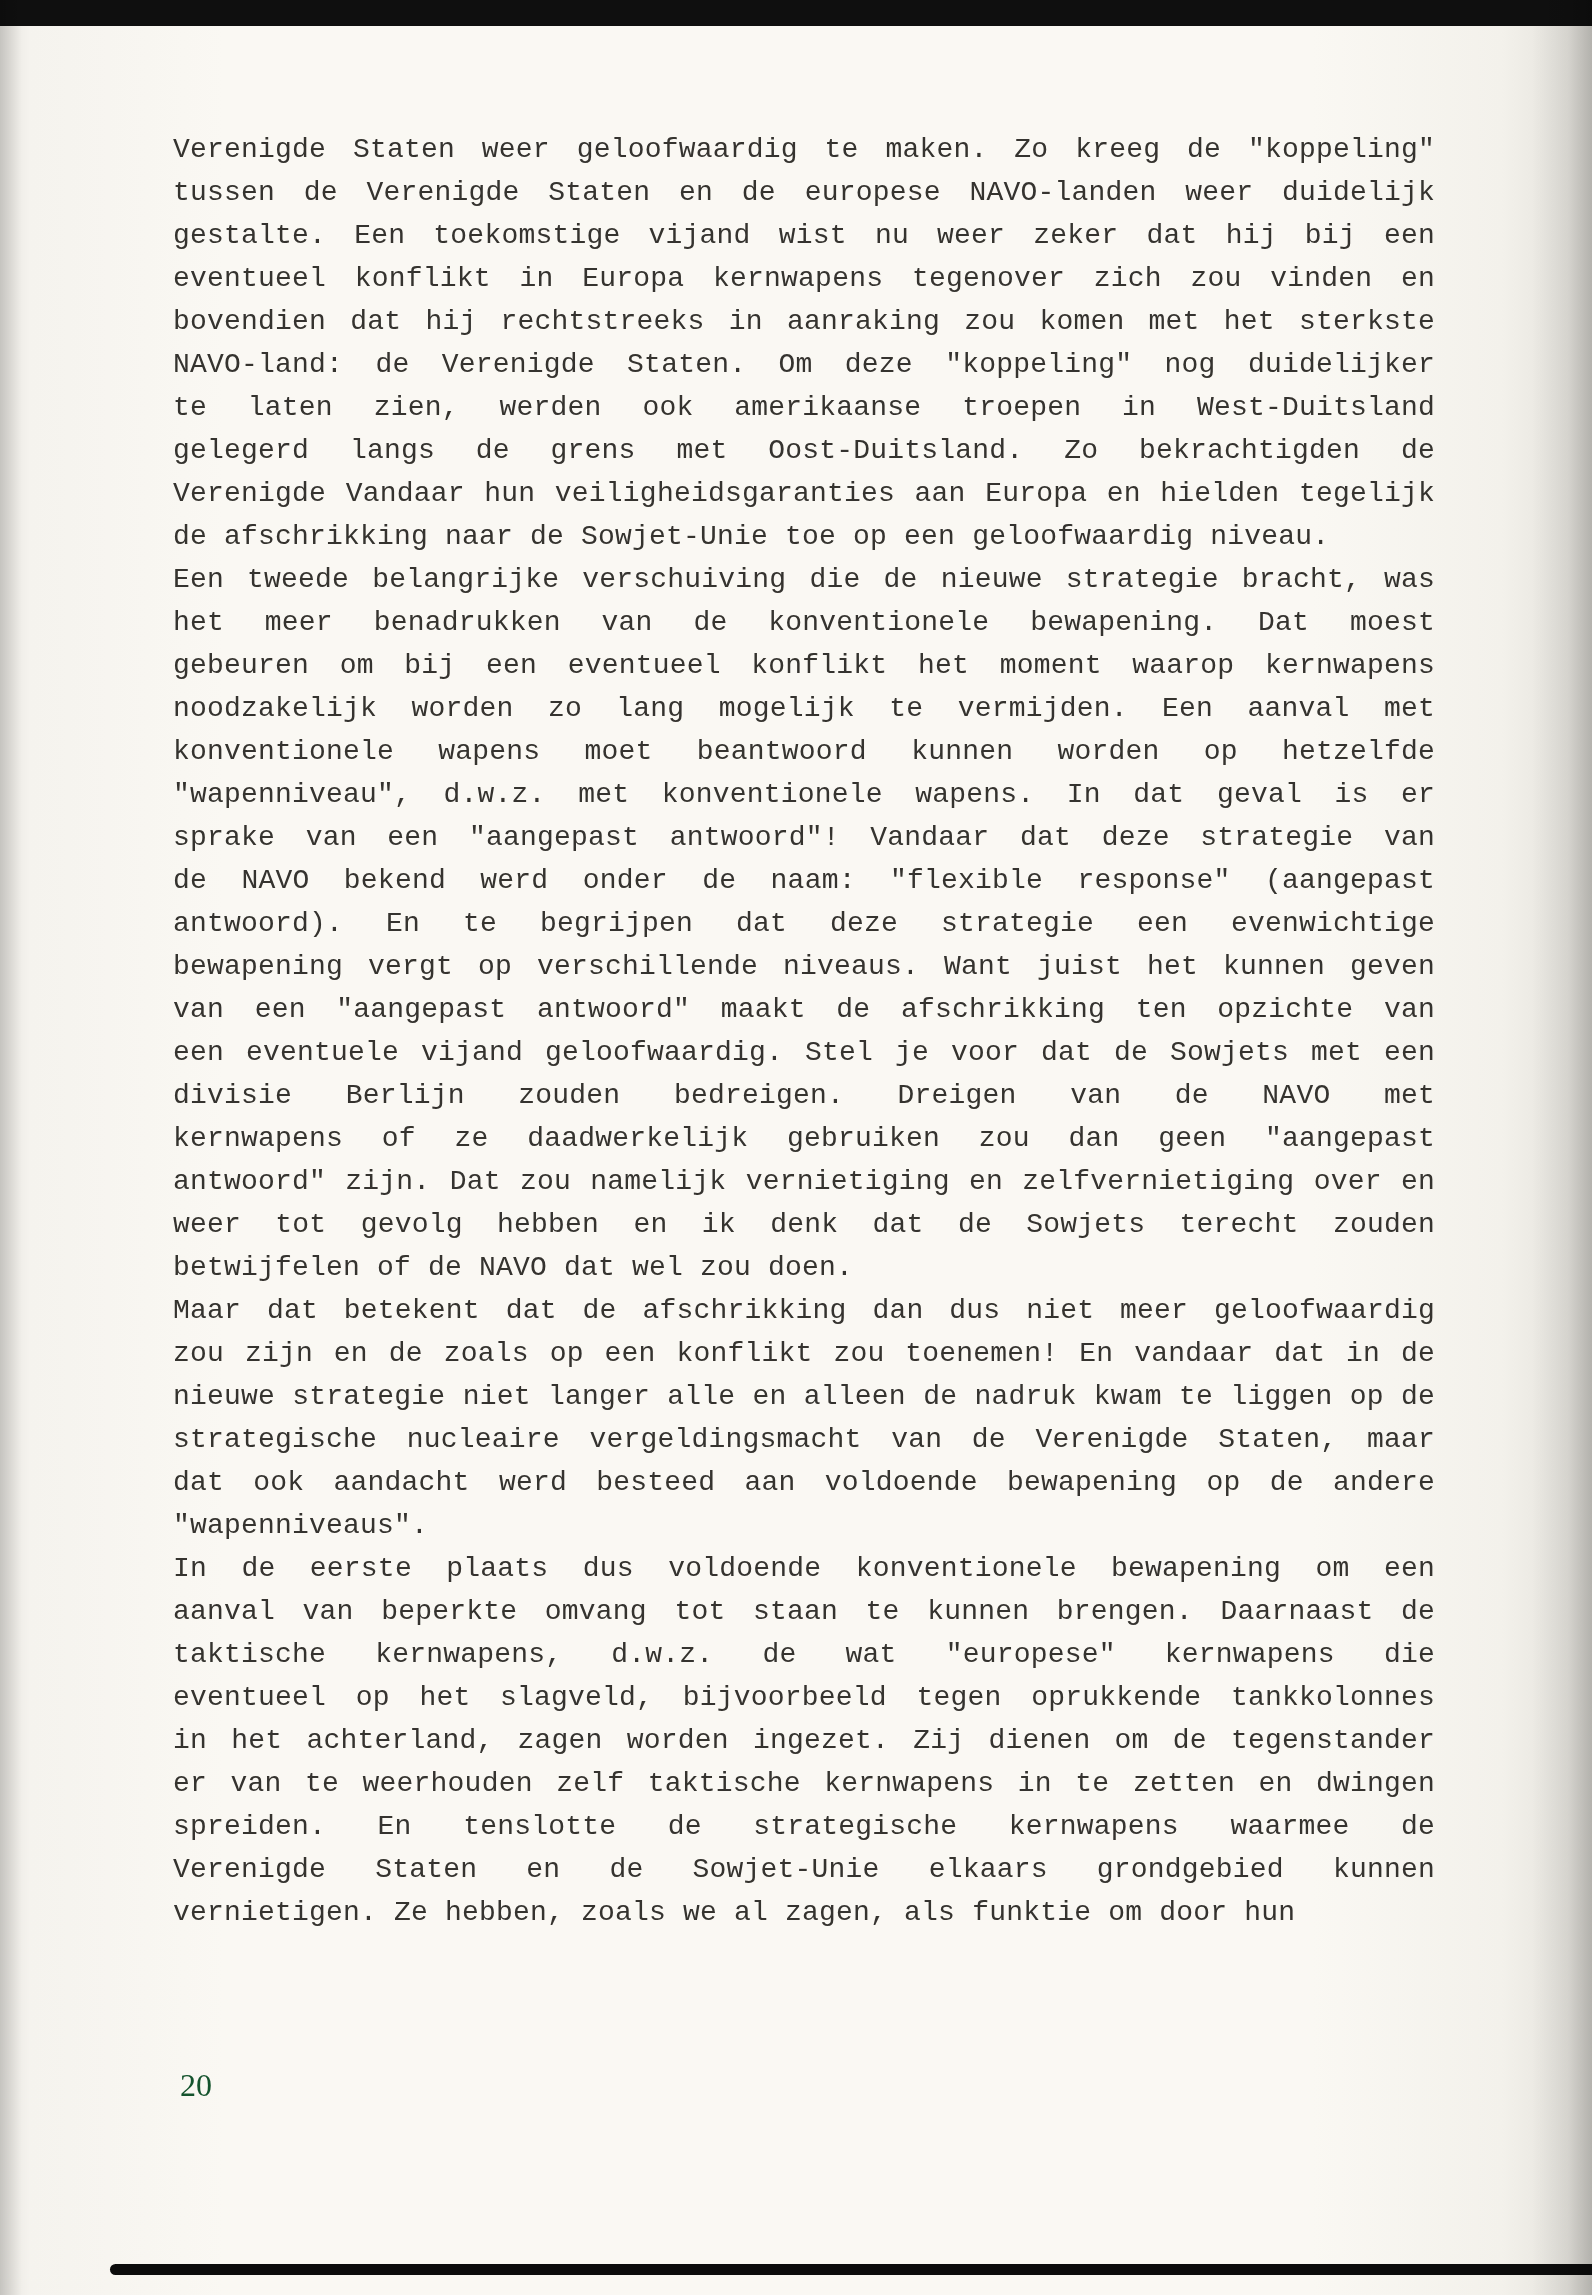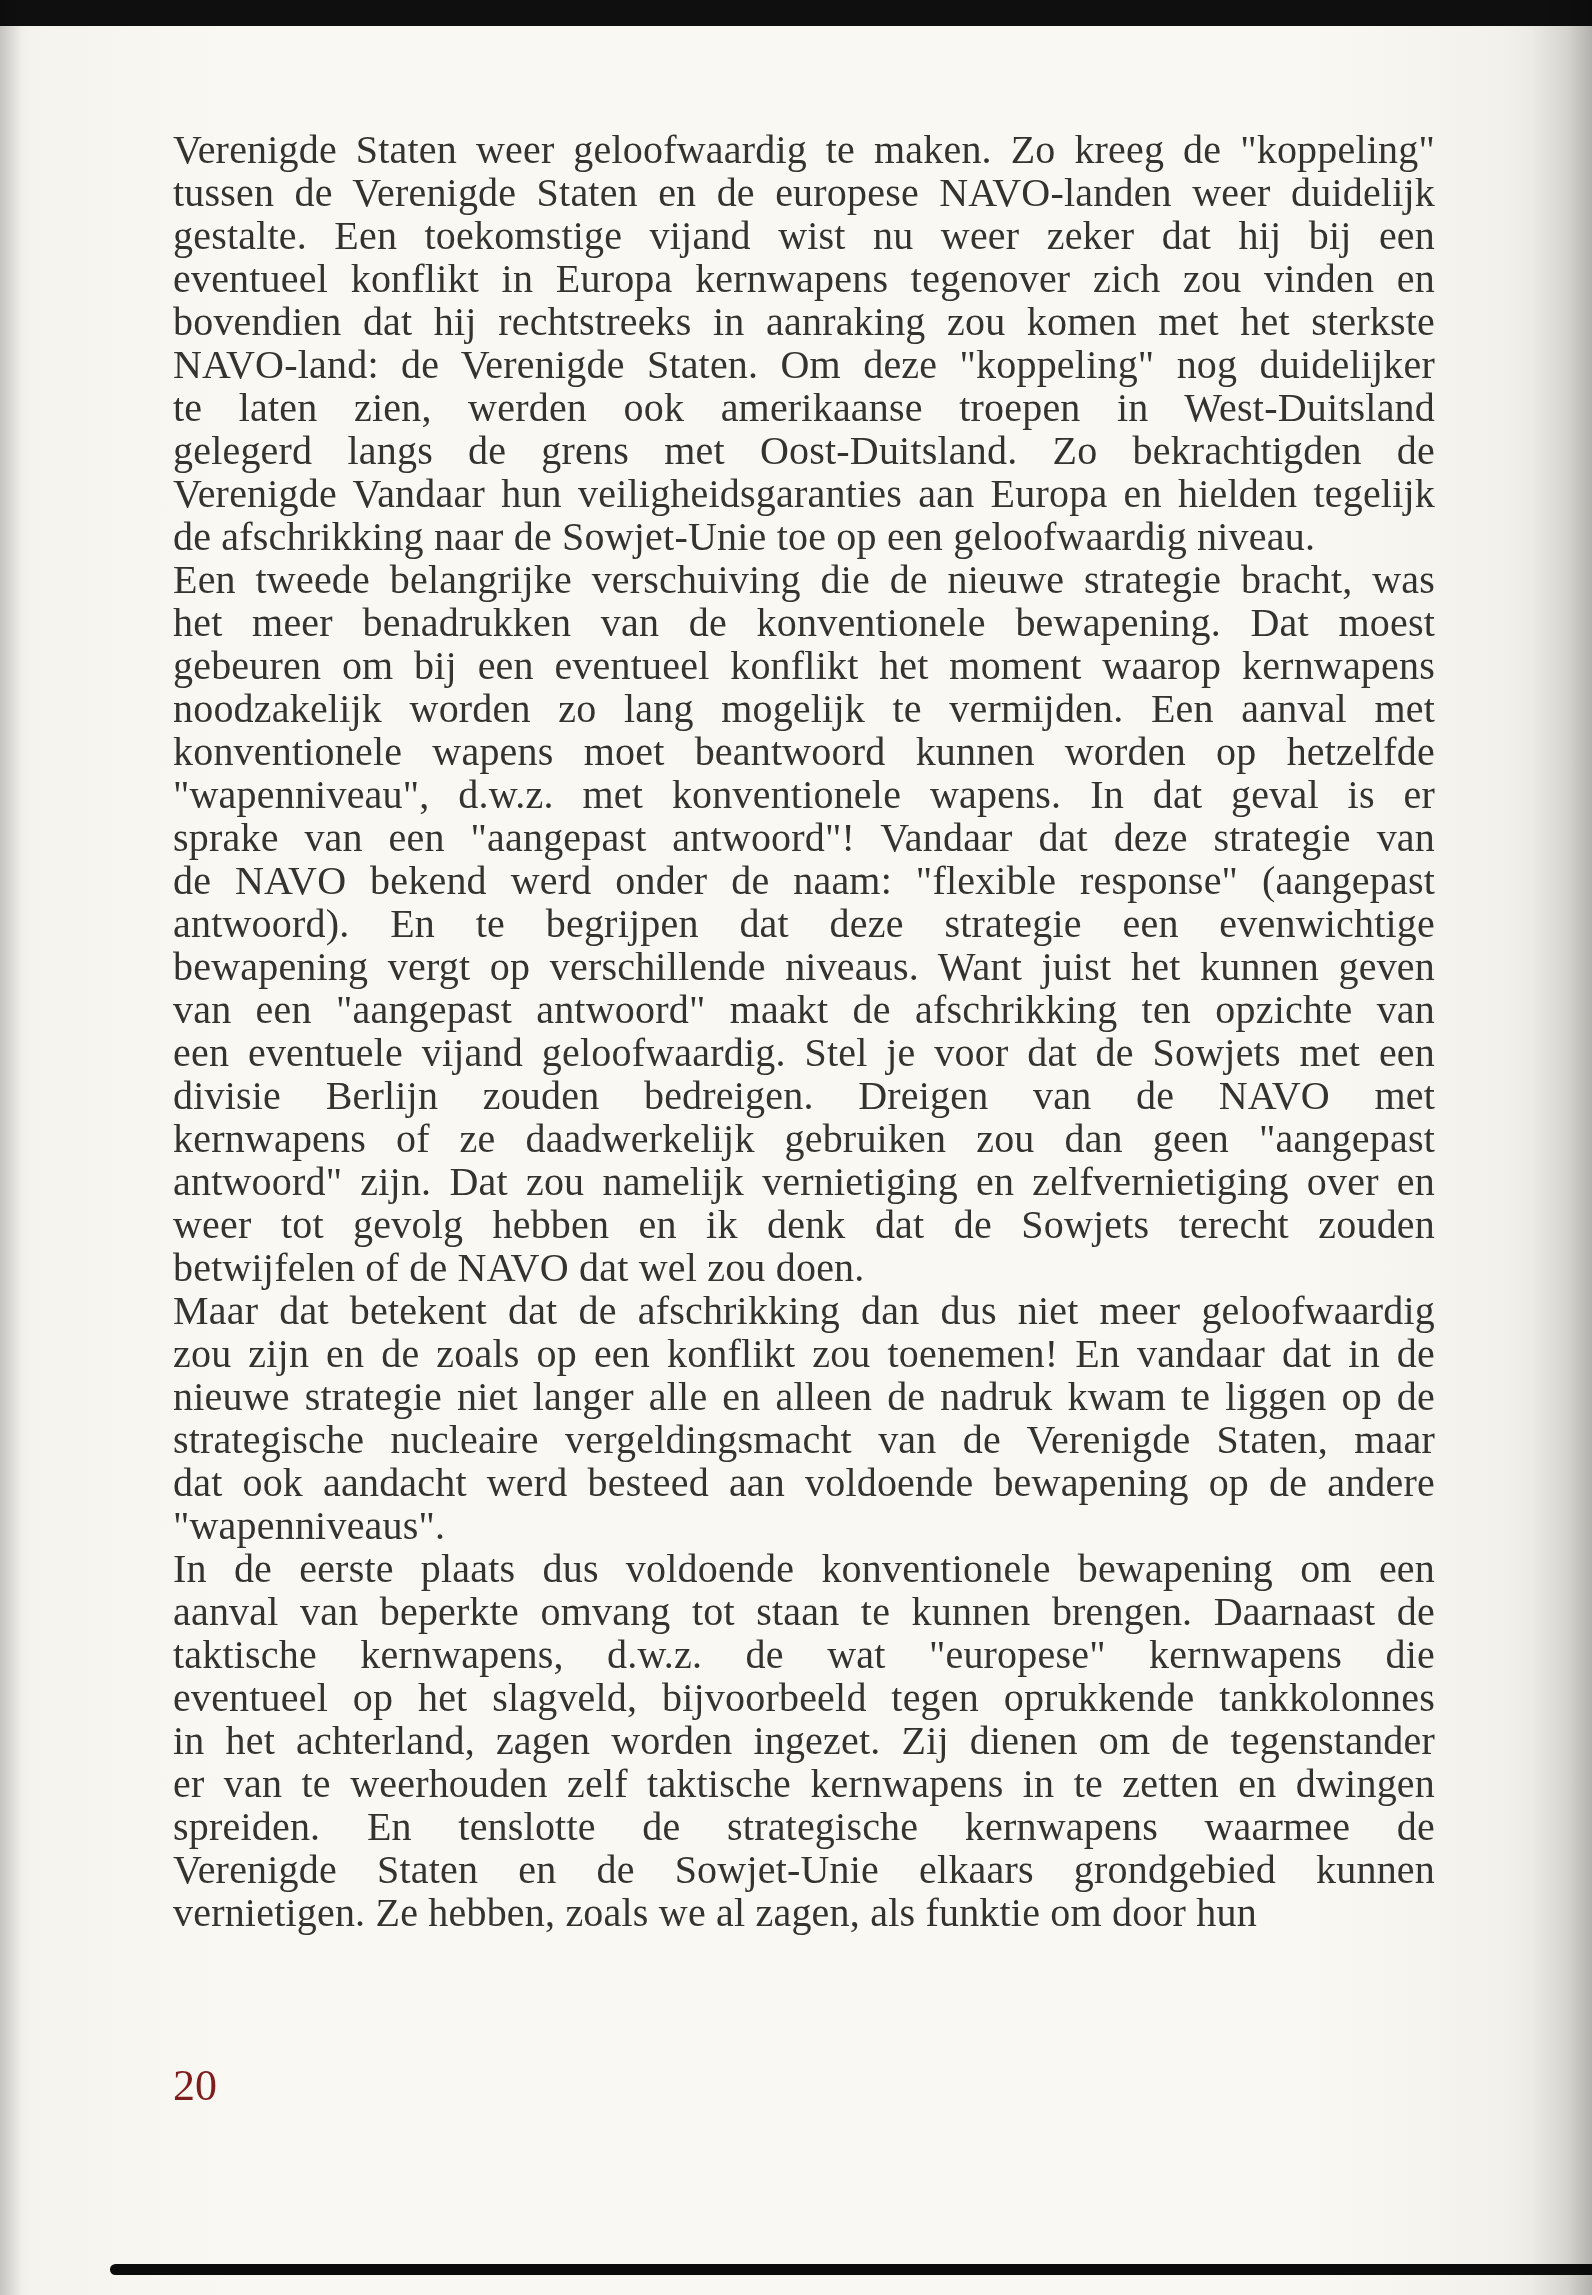--- a/index.html
+++ b/index.html
@@ -51,45 +51,46 @@
     width: 60px; height: 100%;
     background: linear-gradient(90deg, rgba(0,0,0,0) 0%, rgba(0,0,0,0.07) 60%, rgba(0,0,0,0.20) 100%);
     pointer-events: none;
   }
 
   .text-block {
     position: absolute;
     left: 173px;
     top: 128px;
     width: 1262px;
-    font-size: 40px;
+    font-size: 28px;
     line-height: 43px;
     letter-spacing: 0.2px;
     color: #35332f;
+    font-family: Liberation Mono, monospace;
   }
 
   .paragraph { margin: 0; }
   .paragraph.gap-before { }
 
   .line {
     text-align: justify;
     text-align-last: justify;
   }
   .line.last {
     text-align: justify;
     text-align-last: left;
   }
 
   .page-number {
     position: absolute;
-    left: 173px;
+    left: 180px;
     top: 2064px;
-    font-size: 44px;
+    font-size: 32px;
     line-height: 43px;
-    color: #7f1d1d;
+    color: #14532d;
   }
 </style>
 </head>
 <body>
 
 <div class="scan">
   <div class="page-surface"></div>
   <div class="top-bar"></div>
 
   <div class="text-block" id="text-block">

